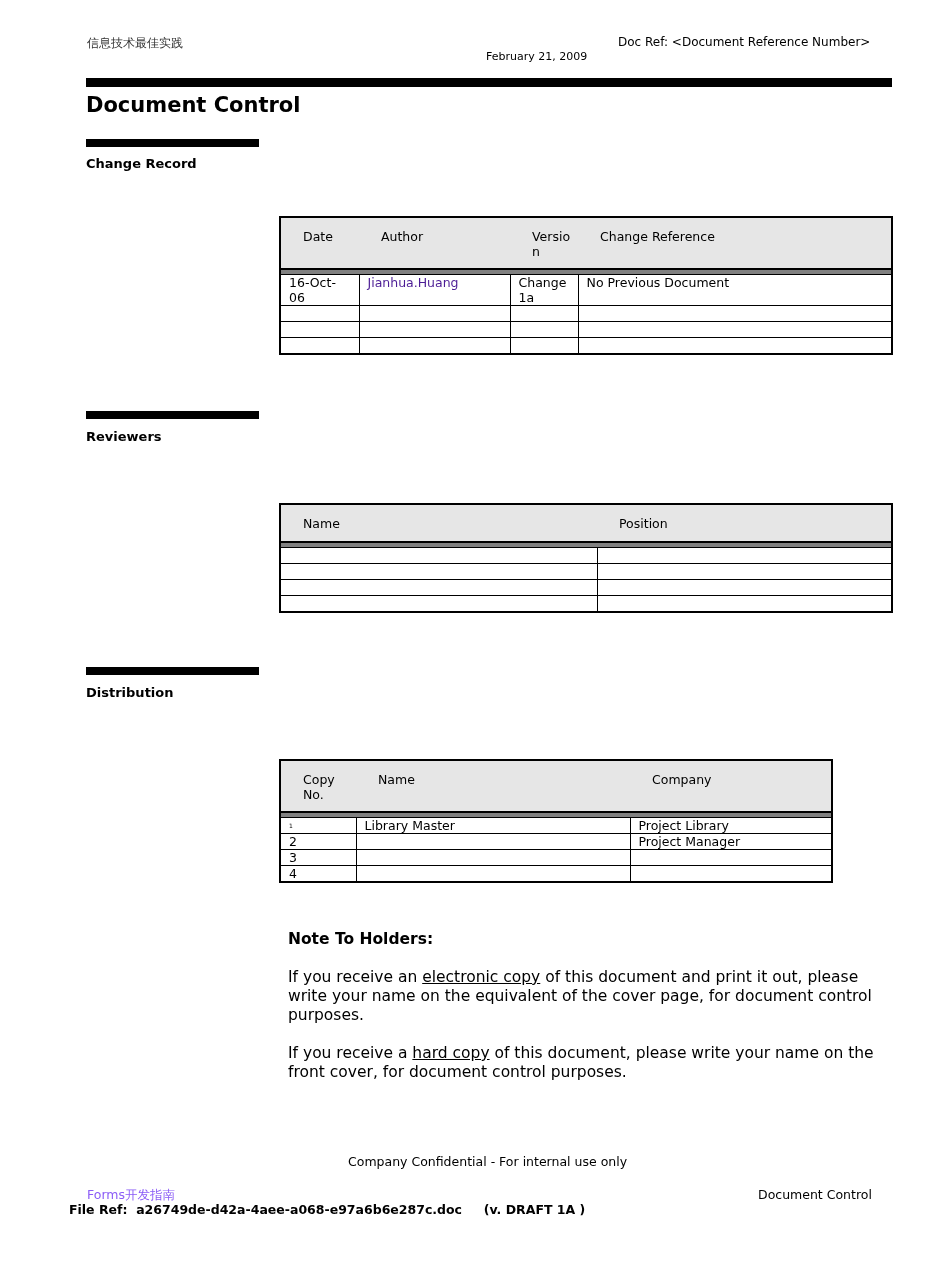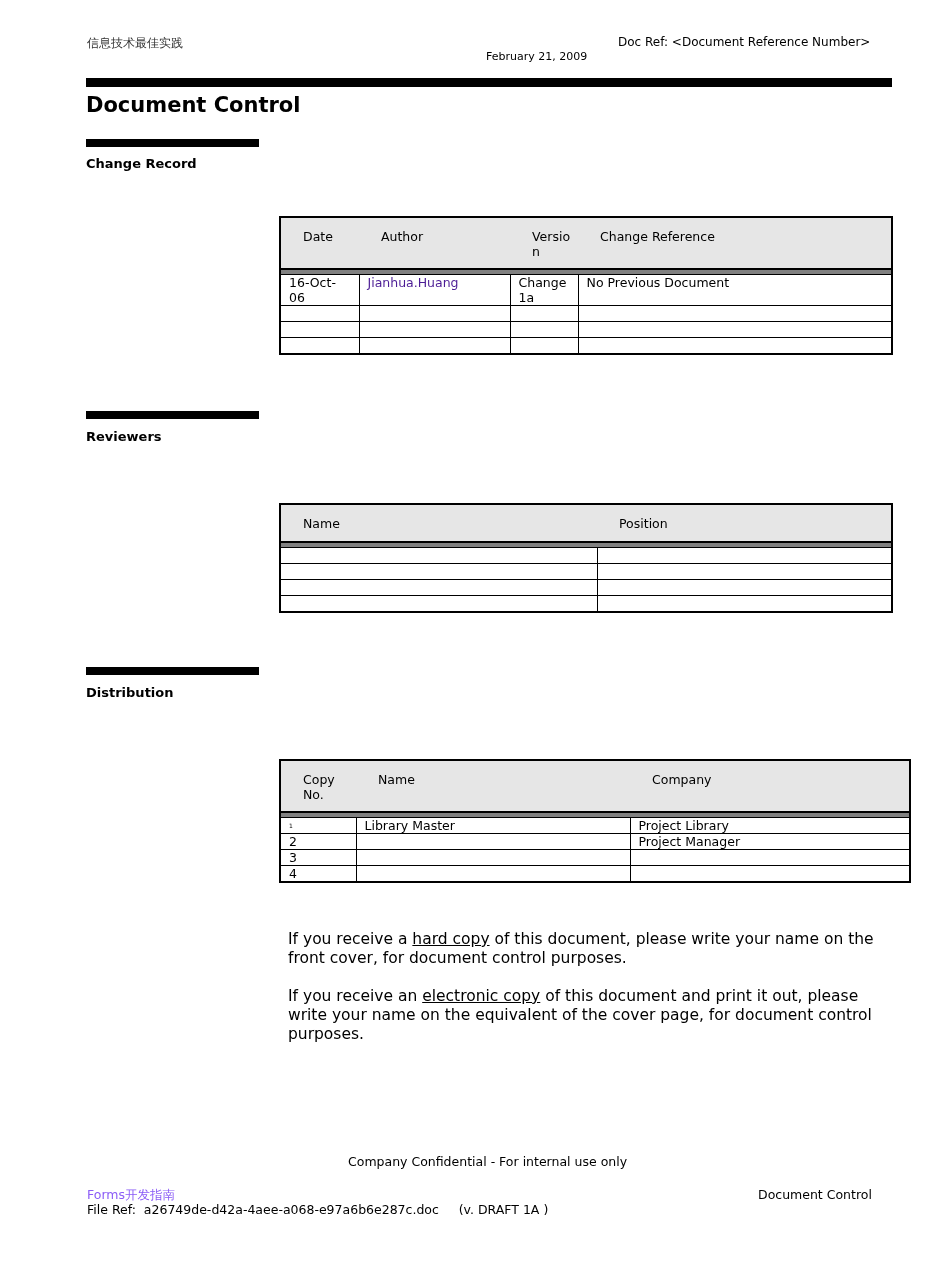--- a/index.html
+++ b/index.html
@@ -20,21 +20,21 @@
   .sep td { height: 4px !important; padding: 0 !important; border: none !important; background: #808080; }
   .author-link { color: #4c1d95; }
   .sup { font-size: 6px; vertical-align: top; }
   .note { left: 288px; top: 930px; width: 610px; font-size: 15.5px; line-height: 19px; }
   .note-title { font-weight: bold; margin-bottom: 19px; }
   .note p { margin: 0 0 19px 0; }
   .note u { text-decoration: underline; }
   .ftr { font-size: 12.5px; }
   .ftr-forms { left: 87px; top: 1187px; color: #8b5cf6; }
   .ftr-right { left: 758px; top: 1187px; }
-  .ftr-fileref { left: 87px; top: 1202px; }
+  .ftr-fileref { left: 69px; top: 1202px; font-weight: bold; }
   .ftr-conf { left: 348px; top: 1154px; }
 </style>
 </head>
 <body>
 
 <div class="abs hdr-left">信息技术最佳实践</div>
 <div class="abs hdr-right">Doc Ref:  &lt;Document Reference Number&gt;</div>
 <div class="abs hdr-date">February 21, 2009</div>
 <div class="abs top-rule"></div>
 
@@ -123,21 +123,21 @@
     <tr>
         <td></td>
         <td></td>
       </tr>
   </tbody>
 </table>
 
 <div class="abs sec-rule" style="top:667px"></div>
 <div class="abs sec-title" style="top:685px">Distribution</div>
 
-<table class="grid" style="left:279px; top:759px; width:632px;">
+<table class="grid" style="left:279px; top:759px; width:554px;">
   <colgroup>
       <col style="width:73px">
       <col style="width:274px">
       <col>
     </colgroup>
   <thead>
     <tr>
       <th style="width:45px">Copy No.</th>
       <th>Name</th>
       <th>Company</th>
@@ -164,20 +164,21 @@
     </tr>
     <tr>
       <td>4</td>
       <td></td>
       <td></td>
     </tr>
   </tbody>
 </table>
 
 <div class="abs note">
+  <div class="note-title">Note To Holders:</div>
+  <p><span>If you receive an </span><u>electronic copy</u><span> of this document and print it out, please write your name on the equivalent of the cover page, for document control purposes.</span></p>
   <p><span>If you receive a </span><u>hard copy</u><span> of this document, please write your name on the front cover, for document control purposes.</span></p>
-  <p><span>If you receive an </span><u>electronic copy</u><span> of this document and print it out, please write your name on the equivalent of the cover page, for document control purposes.</span></p>
 </div>
 
 <div class="abs ftr ftr-forms">Forms开发指南</div>
 <div class="abs ftr ftr-right">Document Control</div>
 <div class="abs ftr ftr-fileref" style="white-space:pre">File Ref:  a26749de-d42a-4aee-a068-e97a6b6e287c.doc     (v. DRAFT 1A )</div>
 <div class="abs ftr ftr-conf">Company Confidential - For internal use only</div>
 
 </body></html>

